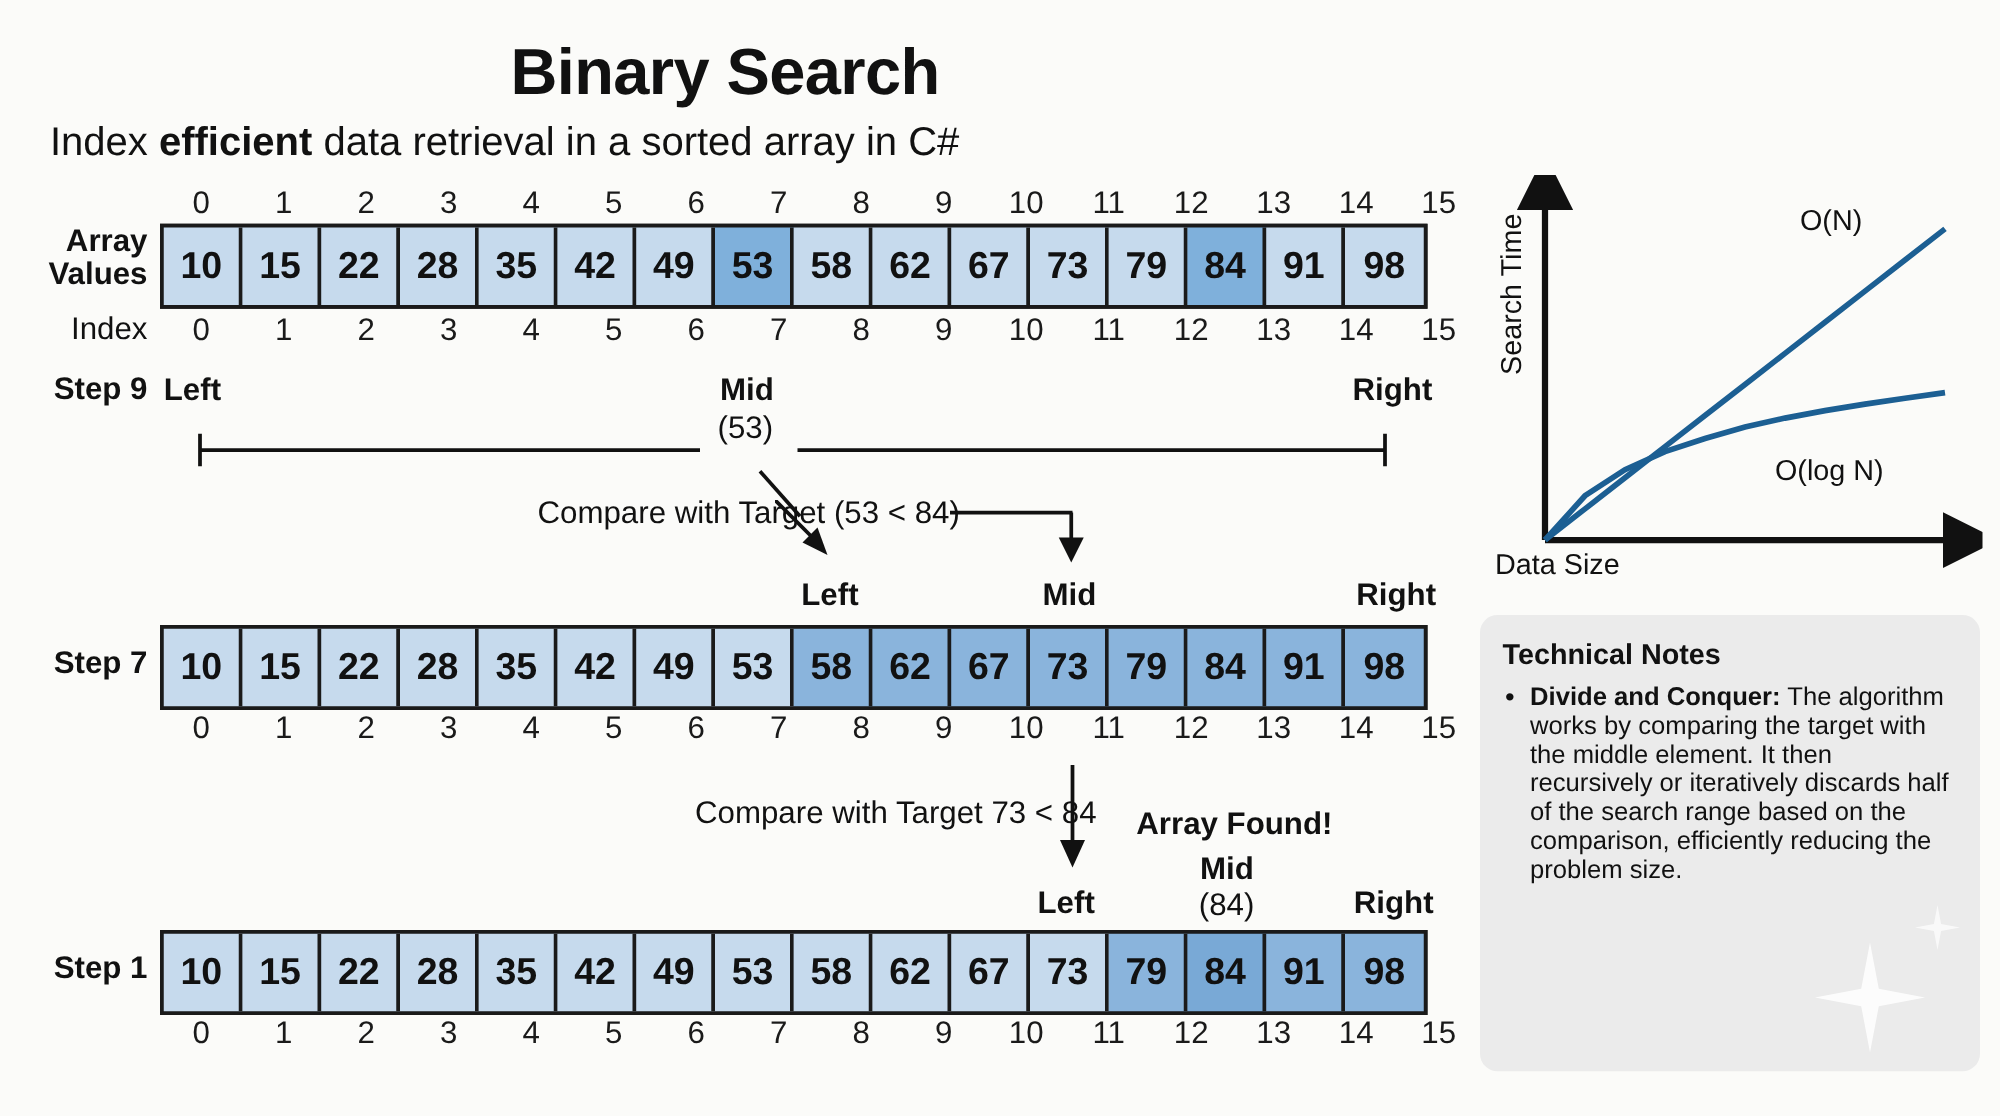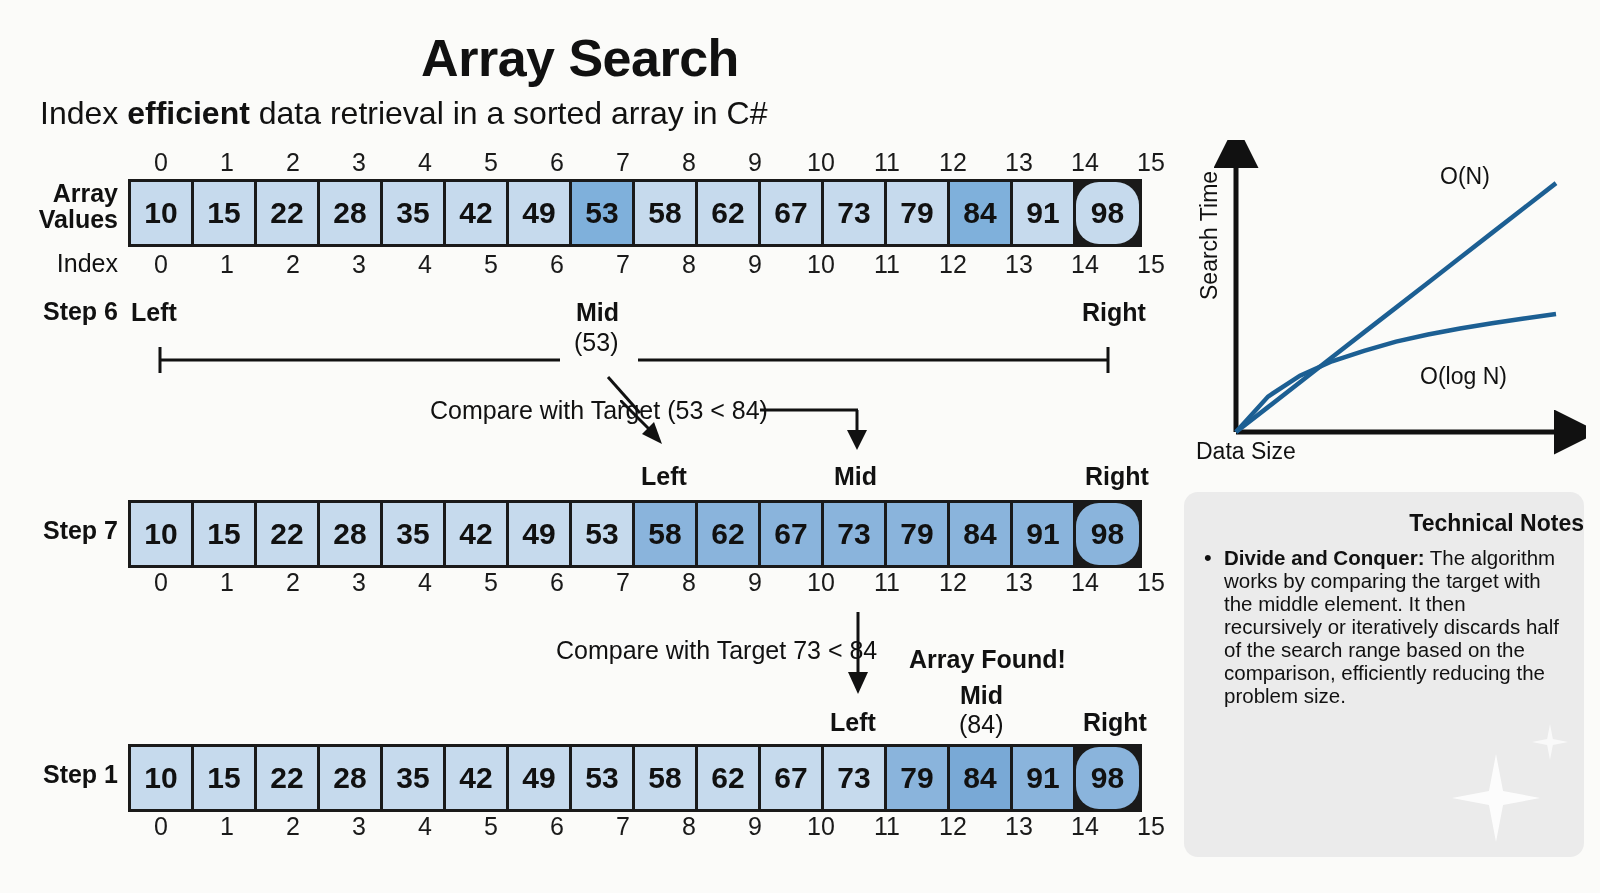--- a/index.html
+++ b/index.html
@@ -28,21 +28,21 @@
   .array{
     display:flex;border:3px solid #1a1a1a;box-sizing:border-box;
     background:#1a1a1a;
   }
   .cell{
     width:63px;height:62px;box-sizing:border-box;
     border-right:3px solid #1a1a1a;
     display:flex;align-items:center;justify-content:center;
     font-size:30px;font-weight:bold;color:#111;
   }
-  .cell:last-child{border-right:none;border-radius:23px;}
+  .cell:last-child{border-right:none;}
   .axisrow{display:flex;}
   .axisrow span{
     width:66px;text-align:center;font-size:25px;color:#1a1a1a;
   }
   .axisrow.top span{width:66px;}
 
   
   .ptr{font-size:25px;font-weight:bold;white-space:nowrap;}
   .ptrsub{font-size:25px;font-weight:400;white-space:nowrap;}
   .note{font-size:25px;font-weight:400;white-space:nowrap;margin-left:44px;}
@@ -54,40 +54,40 @@
     transform:rotate(-90deg);transform-origin:left top;white-space:nowrap;
   }
   #xlab{left:1196px;top:438px;width:390px;font-size:23px;}
   .olabel{font-size:23px;white-space:nowrap;}
 
   #notes{
     left:1184px;top:492px;width:400px;height:365px;
     background:#ebebeb;border-radius:14px;overflow:hidden;
   }
   #notes h3{
-    margin:0;padding:18px 0 10px 18px;font-size:23px;font-weight:bold;text-align:right;
+    margin:0;padding:18px 0 10px 18px;font-size:23px;font-weight:bold;
   }
   #notes ul{margin:0;padding:0 16px 0 40px;list-style:none;}
   #notes li{
     position:relative;font-size:20.5px;line-height:1.12;
     margin-bottom:4px;
   }
   #notes li::before{
     content:"•";position:absolute;left:-20px;top:-1px;font-size:22px;
   }
   #notes li b{font-weight:bold;}
   .sparkle{
     position:absolute;pointer-events:none;
     background:#fff;opacity:.85;
   }
 </style>
 </head>
 <body>
 
-<div class="abs" id="title">Array Search</div>
+<div class="abs" id="title">Binary Search</div>
 <div class="abs" id="subtitle"><span>Index </span><b>efficient</b><span> data retrieval in a sorted array in C#</span></div>
 
 <div class="abs axisrow top" id="axis-top" style="left:128px;top:148px;">
     <span>0</span>
     <span>1</span>
     <span>2</span>
     <span>3</span>
     <span>4</span>
     <span>5</span>
     <span>6</span>
@@ -137,21 +137,21 @@
     <span>8</span>
     <span>9</span>
     <span>10</span>
     <span>11</span>
     <span>12</span>
     <span>13</span>
     <span>14</span>
     <span>15</span>
   </div>
 
-<div class="abs rowlabel" style="left:0px;top:298px;width:118px;">Step 6</div>
+<div class="abs rowlabel" style="left:0px;top:298px;width:118px;">Step 9</div>
 <div class="abs ptr" style="left:131px;top:298px;">Left</div>
 <div class="abs ptr" style="left:576px;top:298px;">Mid</div>
 <div class="abs ptrsub" style="left:574px;top:328px;">(53)</div>
 <div class="abs ptr" style="left:1082px;top:298px;">Right</div>
 
 <svg class="abs" style="left:120px;top:325px;" width="1040" height="130">
   <line x1="40" y1="22" x2="40" y2="48" stroke="#111" stroke-width="3"></line>
   <line x1="40" y1="35" x2="440" y2="35" stroke="#111" stroke-width="3"></line>
   <line x1="518" y1="35" x2="988" y2="35" stroke="#111" stroke-width="3"></line>
   <line x1="988" y1="22" x2="988" y2="48" stroke="#111" stroke-width="3"></line>

